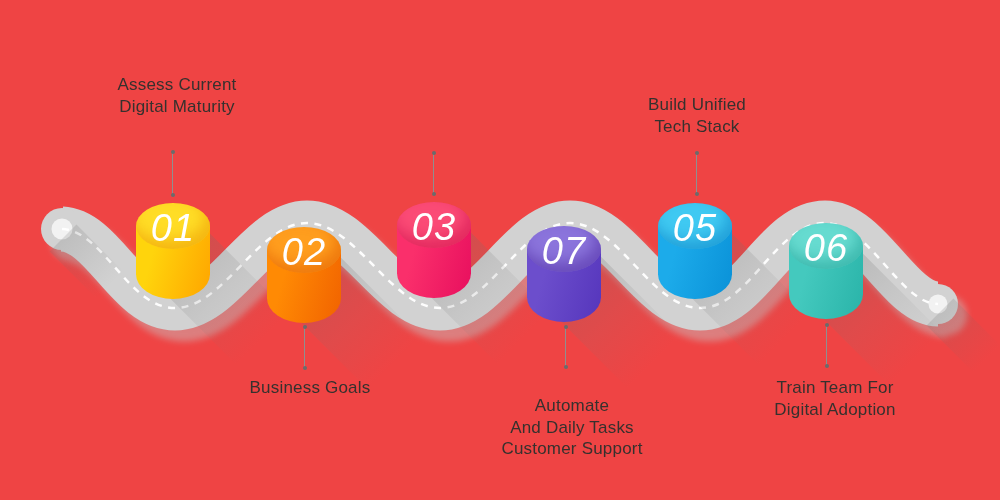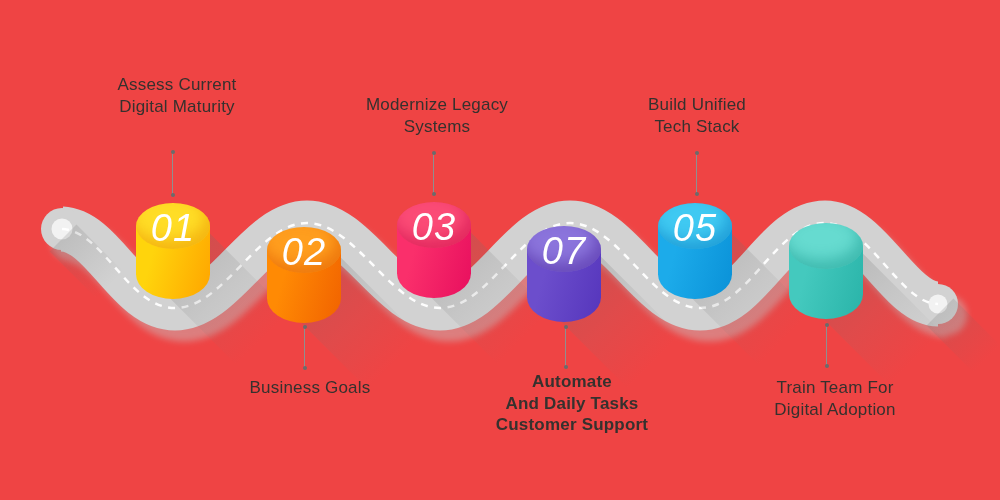--- a/index.html
+++ b/index.html
@@ -117,57 +117,54 @@
   <div class="cyl c2" style="left:267px; top:227px;">
     <div class="body"></div>
     <div class="top"></div>
     <div class="num">02</div>
   </div>
   <div class="connector" style="left:304px; top:327px; height:41px;"></div>
   <div class="label" style="left:185px; top:377px; width:250px;">
     <span>Business Goals</span>
   </div>
 
-  <div class="label" style="left:312px; top:94px; width:250px;">
-    <span>Modernize Legacy</span>
-    <span>Systems</span>
-  </div>
   <div class="connector" style="left:433px; top:153px; height:41px;"></div>
   <div class="cyl c3" style="left:397px; top:202px;">
     <div class="body"></div>
     <div class="top"></div>
     <div class="num">03</div>
   </div>
 
   <div class="cyl c4" style="left:527px; top:226px;">
     <div class="body"></div>
     <div class="top"></div>
     <div class="num">07</div>
   </div>
   <div class="connector" style="left:565px; top:327px; height:40px;"></div>
-  <div class="label" style="left:437px; top:371px; width:270px;font-weight:bold;">
+  <div class="label" style="left:437px; top:395px; width:270px;">
     <span>Automate</span>
     <span>And Daily Tasks</span>
     <span>Customer Support</span>
   </div>
 
   <div class="label" style="left:572px; top:94px; width:250px;">
     <span>Build Unified</span>
     <span>Tech Stack</span>
   </div>
   <div class="connector" style="left:696px; top:153px; height:41px;"></div>
   <div class="cyl c5" style="left:658px; top:203px;">
     <div class="body"></div>
     <div class="top"></div>
     <div class="num">05</div>
   </div>
 
   <div class="cyl c6" style="left:789px; top:223px;">
     <div class="body"></div>
     <div class="top"></div>
+    <div class="num">06</div>
   </div>
   <div class="connector" style="left:826px; top:325px; height:41px;"></div>
   <div class="label" style="left:710px; top:377px; width:250px;">
     <span>Train Team For</span>
     <span>Digital Adoption</span>
   </div>
 
 </div>
 
 </body></html>

